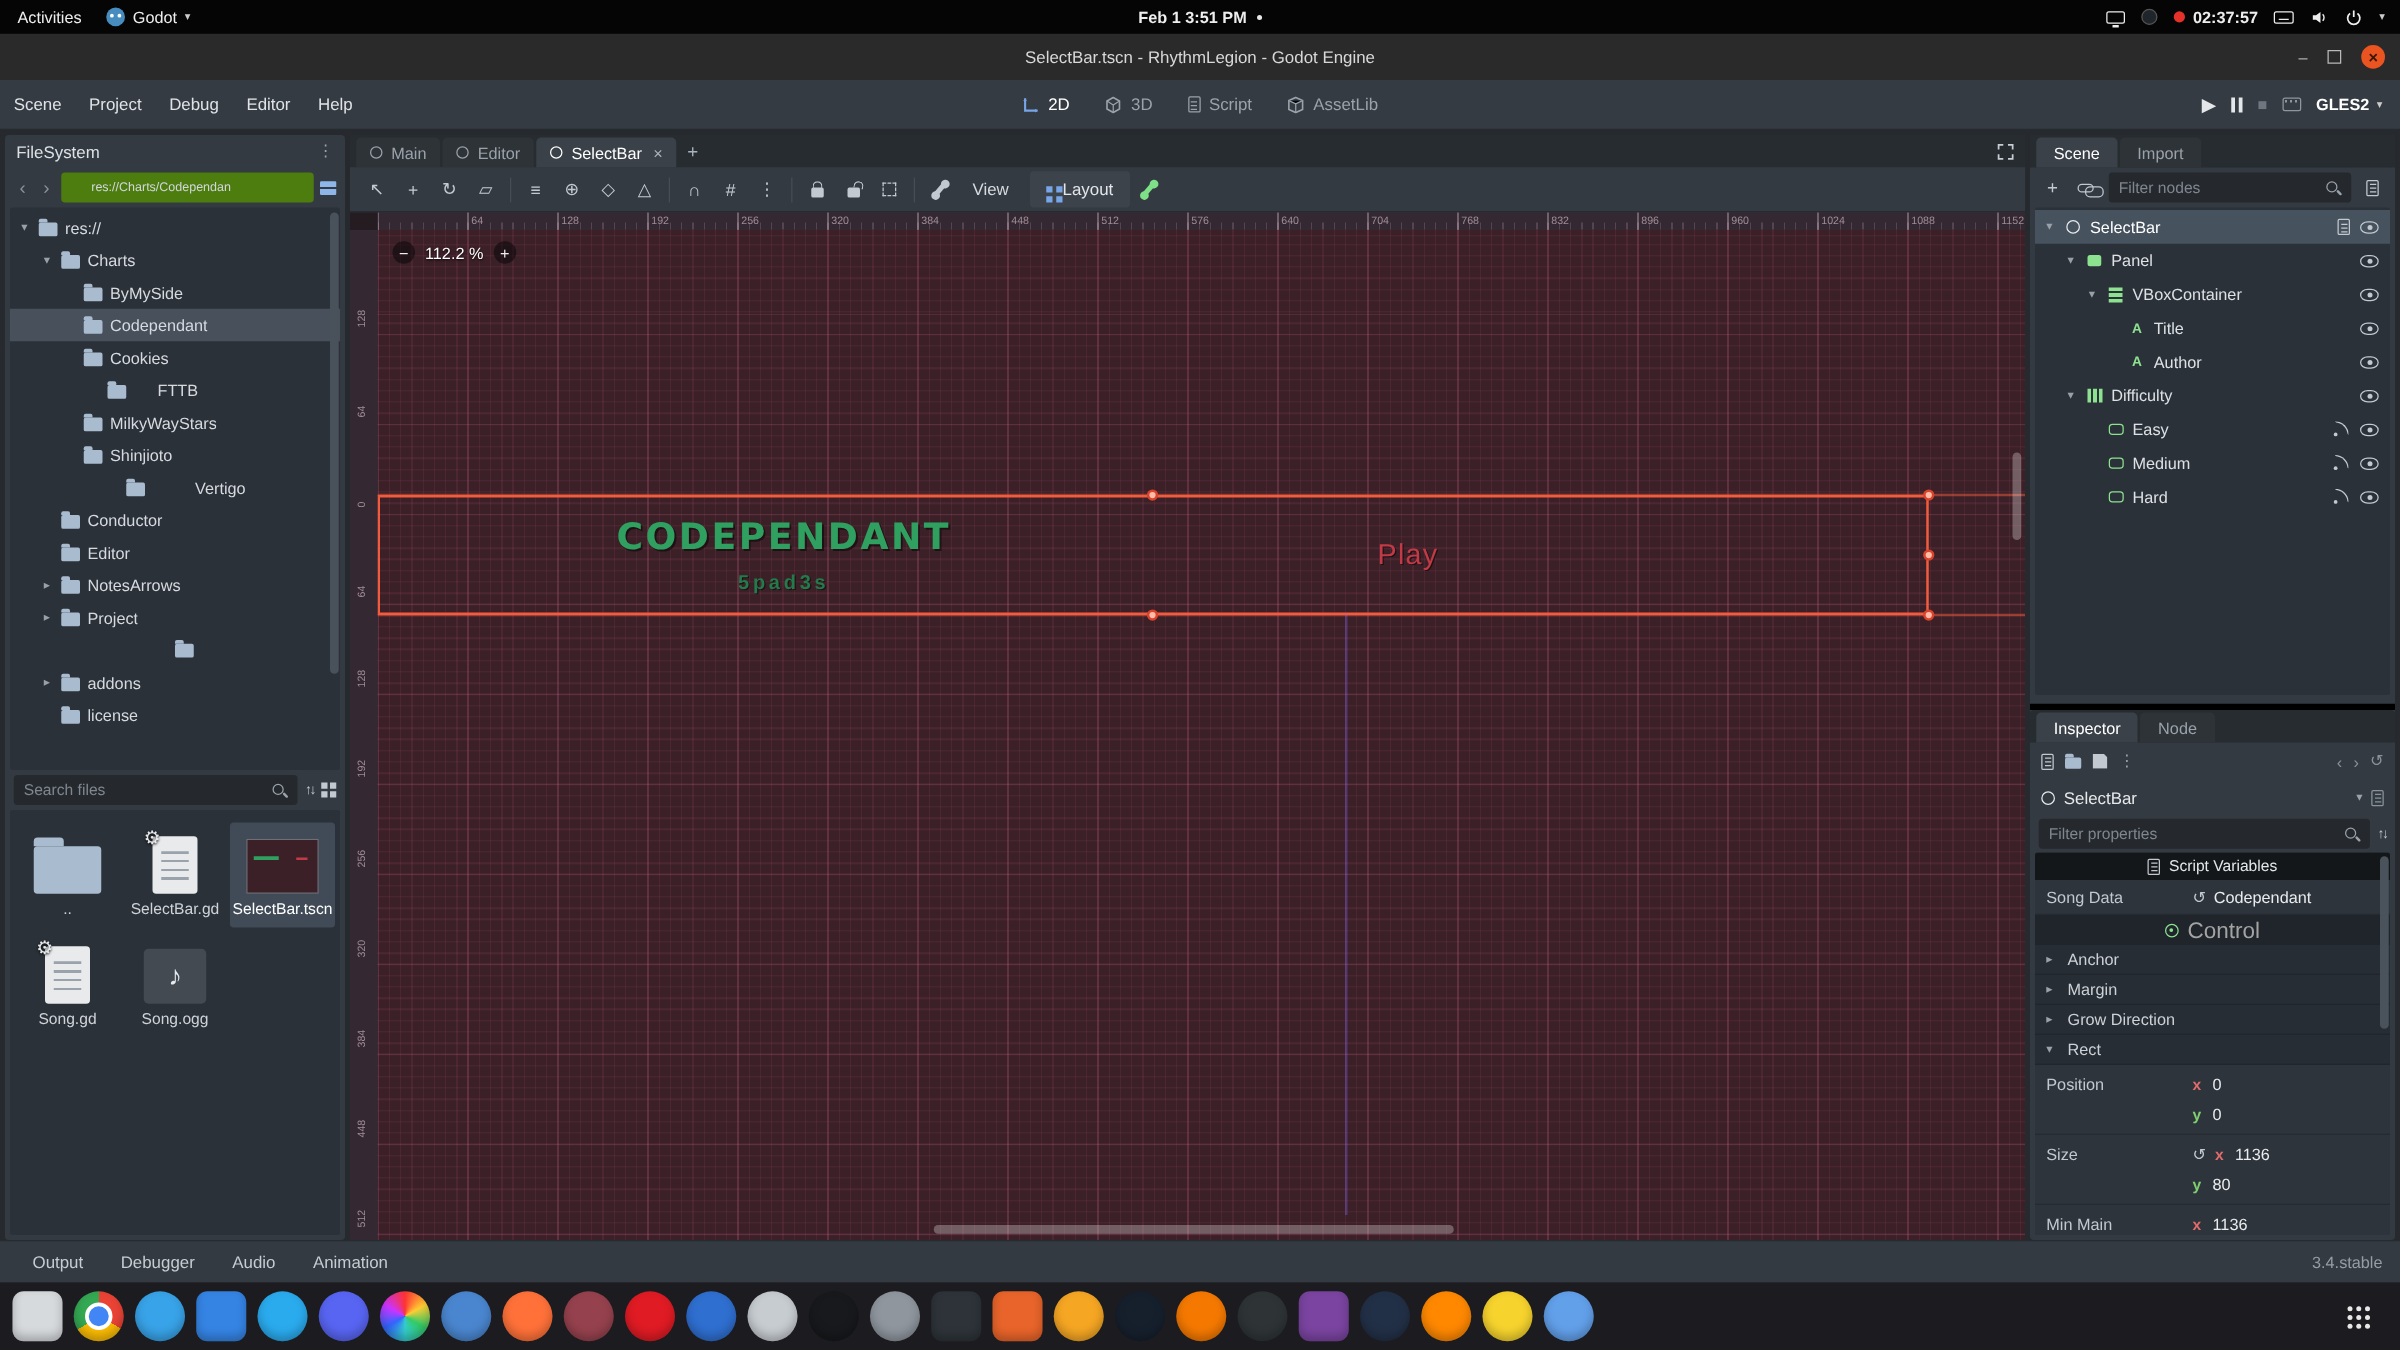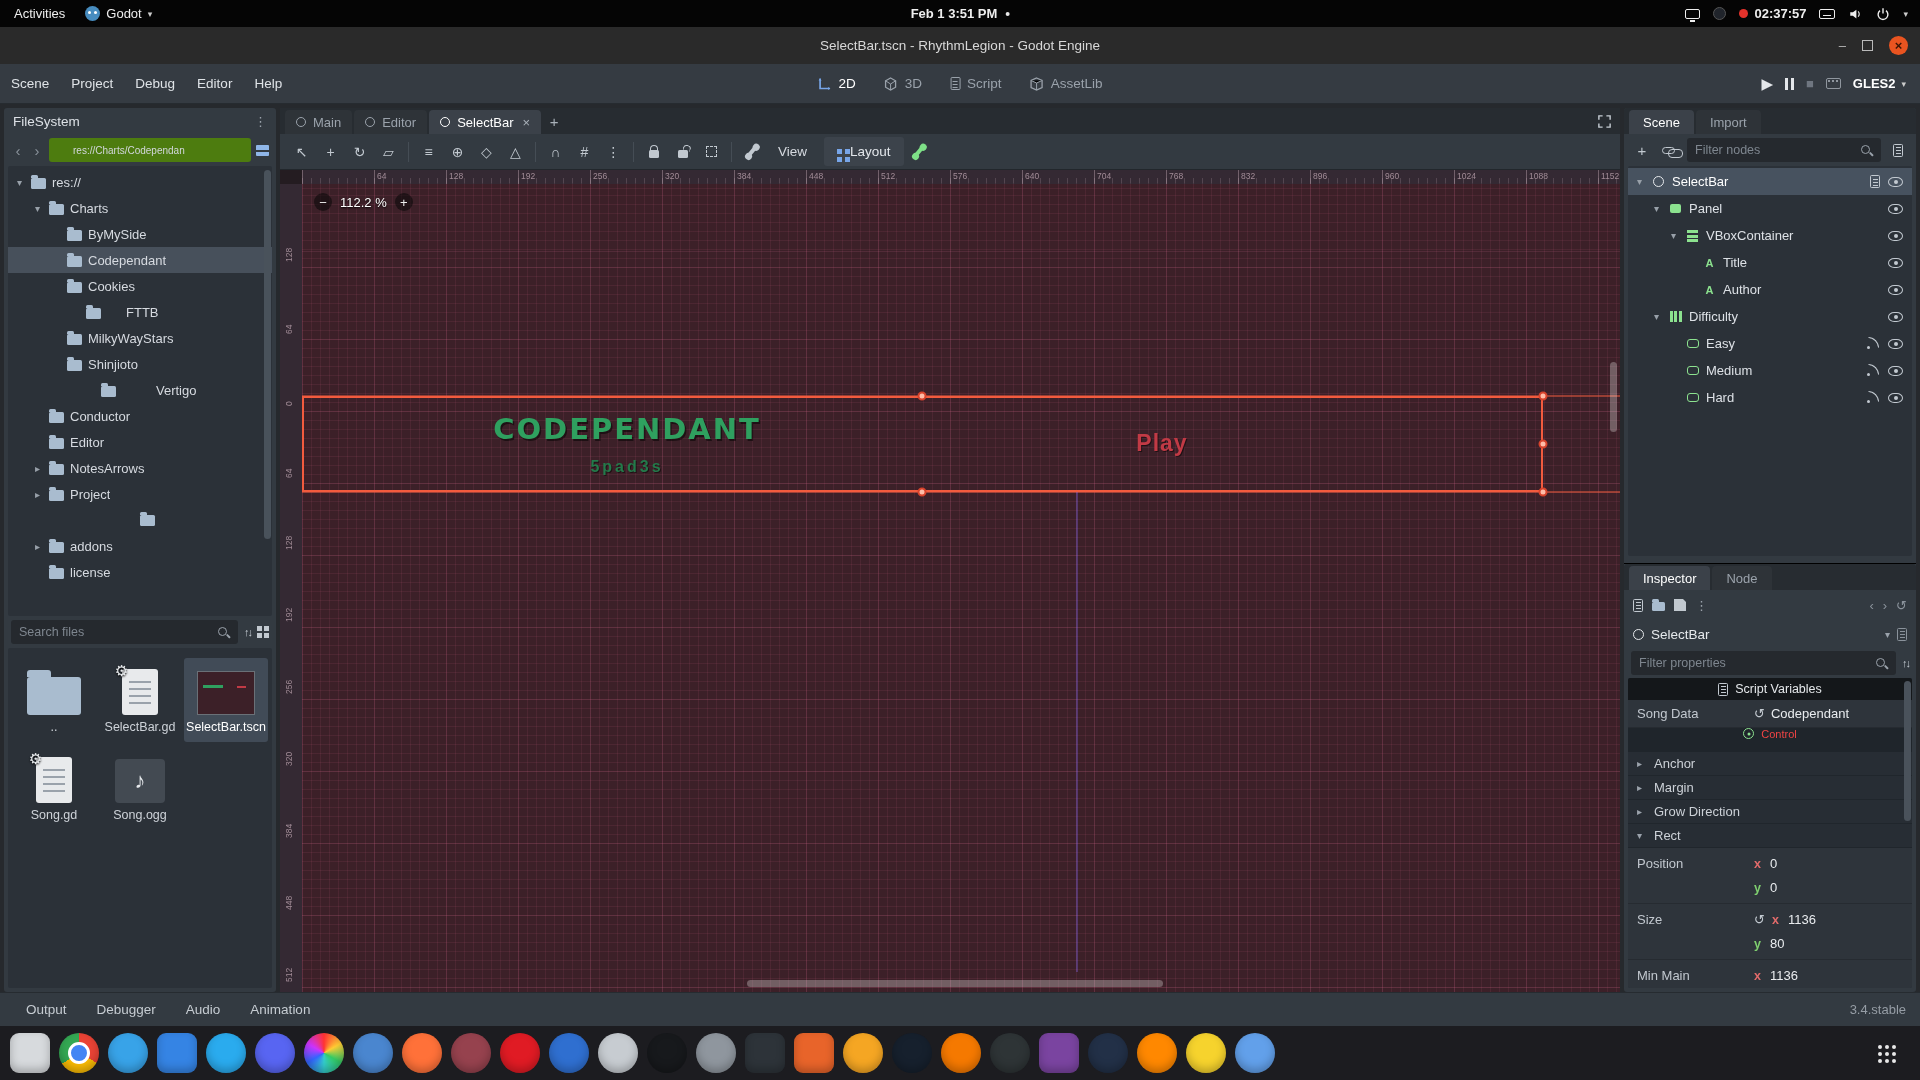--- a/index.html
+++ b/index.html
@@ -149,21 +149,21 @@
  background-position:0 0,0 5px,0 0,0 68px}
 .zoom{position:absolute;left:12px;top:9px;display:flex;align-items:center;gap:8px;z-index:6}
 .zoom-btn{width:18px;height:18px;border-radius:50%;background:rgba(8,8,8,.55);color:#eee;font-size:13px;display:flex;align-items:center;justify-content:center}
 .zoom-label{font-size:13px;color:#fff;text-shadow:0 1px 2px #000}
 .guide-h{position:absolute;left:0;right:0;height:2px;background:rgba(242,91,62,.5);z-index:2}
 .sel-rect{position:absolute;border:2px solid #f25b3e;z-index:3}
 .hnd{position:absolute;width:9px;height:9px;border-radius:50%;background:#ffbca8;border:2px solid #d8432c;transform:translate(-50%,-50%);z-index:5}
 .vp-guide{position:absolute;width:2px;background:rgba(140,110,255,.32);z-index:2}
 .scene-title{position:absolute;left:180px;top:228px;width:290px;text-align:center;font-family:"DejaVu Sans",sans-serif;font-weight:bold;font-size:29px;letter-spacing:2px;color:#2fa05f;text-transform:uppercase;text-shadow:1.5px 1.5px 0 rgba(0,0,0,.5);z-index:4}
 .scene-sub{position:absolute;left:180px;top:274px;width:290px;text-align:center;font-weight:bold;font-size:16px;letter-spacing:3px;color:#237a4a;text-shadow:1px 1px 0 rgba(0,0,0,.5);z-index:4}
-.scene-play{position:absolute;left:800px;top:246px;width:120px;text-align:center;font-weight:bold;font-size:23px;letter-spacing:1px;color:#c13a45;text-shadow:1px 1px 0 rgba(0,0,0,.5);z-index:4}
+.scene-play{position:absolute;left:800px;top:246px;width:120px;font-weight:normal;font-size:23px;letter-spacing:1px;color:#c13a45;text-shadow:1px 1px 0 rgba(0,0,0,.5);z-index:4}
 .hscroll-thumb{position:absolute;left:445px;bottom:5px;width:416px;height:7px;border-radius:4px;background:rgba(255,255,255,.28);z-index:6}
 .vscroll-thumb{position:absolute;right:3px;top:178px;width:7px;height:70px;border-radius:4px;background:rgba(255,255,255,.28);z-index:6}
 
 
 .scene-sec{position:absolute;left:0;right:0;top:0;height:452px;display:flex;flex-direction:column}
 .rd-tabs{height:26px;background:#272c31;display:flex;align-items:flex-end;padding-left:5px;border-radius:3px 3px 0 0}
 .rd-tab{height:24px;display:flex;align-items:center;padding:0 14px;font-size:13px;color:#9aa2ab;background:#2e3338;border-radius:4px 4px 0 0;margin-right:2px}
 .rd-tab.active{background:#3b4149;color:#fff}
 .rd-toolbar{height:32px;display:flex;align-items:center;gap:6px;padding:0 7px}
 .rd-btn{width:22px;height:22px;border-radius:3px;color:#c2c9d0;display:flex;align-items:center;justify-content:center;font-size:15px}
@@ -172,29 +172,29 @@
 .node-row.selected{background:#47525f;color:#fff}
 .node-right{margin-left:auto;display:flex;align-items:center;gap:8px;color:#c2c9d0}
 .ni{width:15px;display:inline-flex;align-items:center;justify-content:center;flex:none}
 .ni-node{width:11px;height:11px;border:1.6px solid #e6e9ec;border-radius:50%}
 .ni-panel{width:11px;height:9px;background:#8ce28f;border-radius:2px}
 .ni-vbox{width:11px;height:12px;background:linear-gradient(#8ce28f 0 3px,transparent 3px 4.5px,#8ce28f 4.5px 7.5px,transparent 7.5px 9px,#8ce28f 9px 12px)}
 .ni-hbox{width:12px;height:11px;background:linear-gradient(90deg,#8ce28f 0 3px,transparent 3px 4.5px,#8ce28f 4.5px 7.5px,transparent 7.5px 9px,#8ce28f 9px 12px)}
 .ni-label{color:#8ce28f;font-weight:bold;font-size:11px}
 .ni-button{width:12px;height:9px;border:1.6px solid #8ce28f;border-radius:3px}
 
-.insp-sec{position:absolute;left:0;right:0;top:455px;bottom:0;display:flex;flex-direction:column;border-top:1px solid #000000}
+.insp-sec{position:absolute;left:0;right:0;top:455px;bottom:0;display:flex;flex-direction:column;border-top:5px solid #000000}
 .insp-toolbar{height:30px;display:flex;align-items:center;gap:9px;padding:0 9px;color:#c2c9d0}
 .insp-toolbar .right{margin-left:auto;display:flex;align-items:center;gap:9px;color:#8a929b}
 .obj-row{height:28px;display:flex;align-items:center;gap:7px;padding:0 9px;color:#e6e9ec;font-size:13.5px}
 .obj-row .chev{margin-left:auto;color:#9aa2ab;font-size:10px}
 .insp-filter{height:30px;display:flex;align-items:center;gap:6px;padding:0 7px}
 .insp-props{flex:1;background:#2b3138;margin:0 4px 4px;border-radius:2px;overflow:hidden;position:relative}
 .ip-blackhead{height:22px;background:#14171a;display:flex;align-items:center;justify-content:center;gap:7px;color:#e4e7ea;font-size:12.5px}
-.ip-cat{height:24px;background:#1f252b;display:flex;justify-content:center;gap:7px;color:#ef4444;font-size:11px}
+.ip-cat{height:24px;background:#1f252b;display:flex;align-items:center;justify-content:center;gap:7px;color:#a3a3a3;font-size:18px}
 .ip-row{display:flex;align-items:center;padding:0 9px;background:#2e343b;border-bottom:1px solid #262b31;min-height:28px}
 .ip-row.rect{align-items:flex-start;padding-top:5px;padding-bottom:5px}
 .ip-label{flex:0 0 44%;color:#c2c8cf;font-size:13px}
 .ip-val{display:flex;align-items:center;gap:6px;color:#e9ecef;flex:1}
 .ip-val .lines{display:flex;flex-direction:column;gap:3px;width:100%}
 .ip-line{display:flex;align-items:center;gap:7px;height:21px}
 .ax{font-weight:bold;font-size:12.5px;width:9px}
 .ax-x{color:#e26b6b}
 .ax-y{color:#7fcf6f}
 .ip-num{color:#e9ecef}

